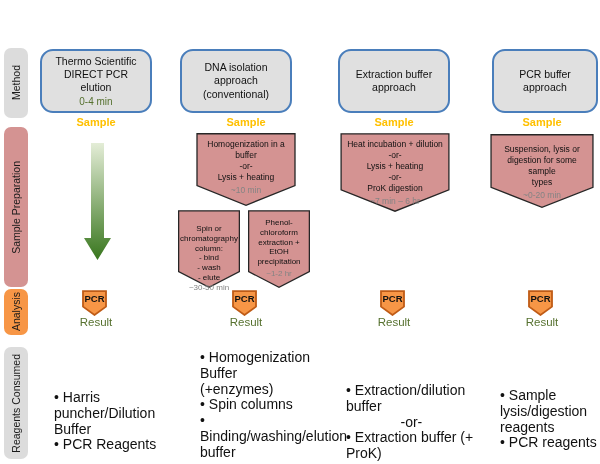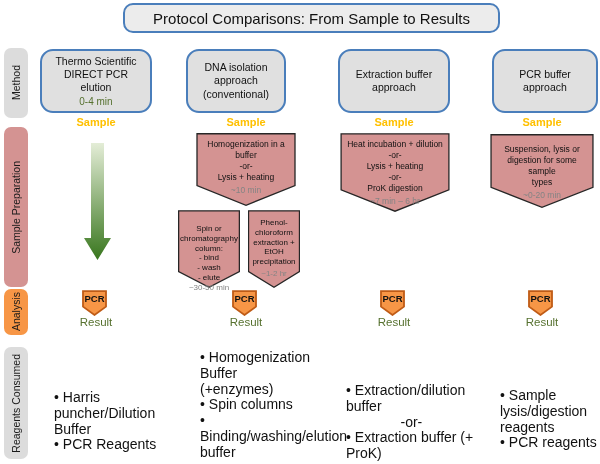--- a/index.html
+++ b/index.html
@@ -72,42 +72,41 @@
   .reagents {
     position:absolute; font-size:14px; line-height:1.13;
     white-space:pre-wrap; color:#111;
   }
 </style>
 </head>
 <body>
 
 <div class="canvas">
 
-  <div class="title-box">Protocol Comparisons: From Sample to Results</div>
 
   <div class="row-label rl-gray" style="top:48px;height:70px;">
     <span>Method</span>
   </div>
   <div class="row-label rl-pink" style="top:127px;height:160px;">
     <span>Sample Preparation</span>
   </div>
   <div class="row-label rl-orange" style="top:289px;height:46px;">
     <span>Analysis</span>
   </div>
   <div class="row-label rl-gray" style="top:347px;height:112px;">
     <span>Reagents Consumed</span>
   </div>
 
   <div class="method-box" style="left:40px;width:112px;">
     <div class="method-lines">Thermo Scientific
 DIRECT PCR
 elution</div>
     <div class="method-time">0-4 min</div>
   </div>
-  <div class="method-box" style="left:186px;width:100px;">
+  <div class="method-box" style="left:180px;width:112px;">
     <div class="method-lines">DNA isolation
 approach
 (conventional)</div>
   </div>
   <div class="method-box" style="left:338px;width:112px;">
     <div class="method-lines">Extraction buffer
 approach</div>
   </div>
   <div class="method-box" style="left:492px;width:106px;">
     <div class="method-lines">PCR buffer
@@ -150,21 +149,21 @@
     <div class="pent-text" style="padding-top:14px;">
       <span class="pent-lines">Spin or
 chromatography
 column:
 - bind
 - wash
 - elute</span>
       <span class="pent-time" style="margin-top:0;">~30-50 min</span>
     </div>
   </div>
-  <div class="pent pent-small" style="left:248px;top:210px;width:52px;height:78px;">
+  <div class="pent pent-small" style="left:248px;top:210px;width:62px;height:78px;">
     <svg viewBox="0 0 100 100" preserveAspectRatio="none">
       <polygon points="1,1 99,1 99,79 50,99 1,79" vector-effect="non-scaling-stroke"></polygon>
     </svg>
     <div class="pent-text" style="padding-top:8px;">
       <span class="pent-lines">Phenol-
 chloroform
 extraction +
 EtOH
 precipitation</span>
       <span class="pent-time">~1-2 hr</span>

